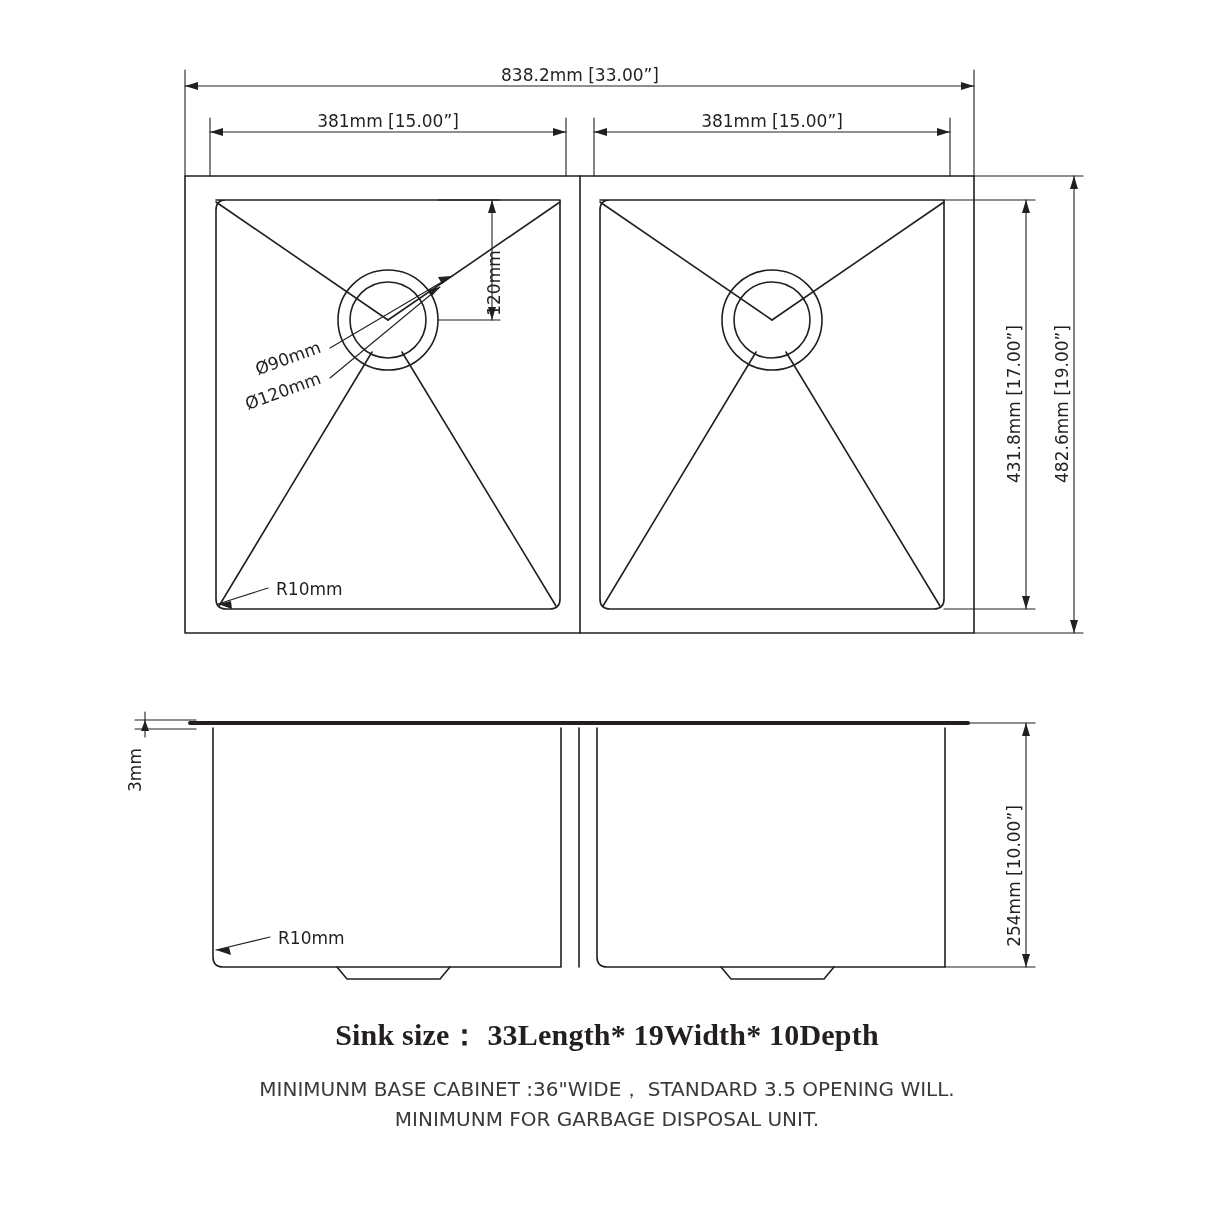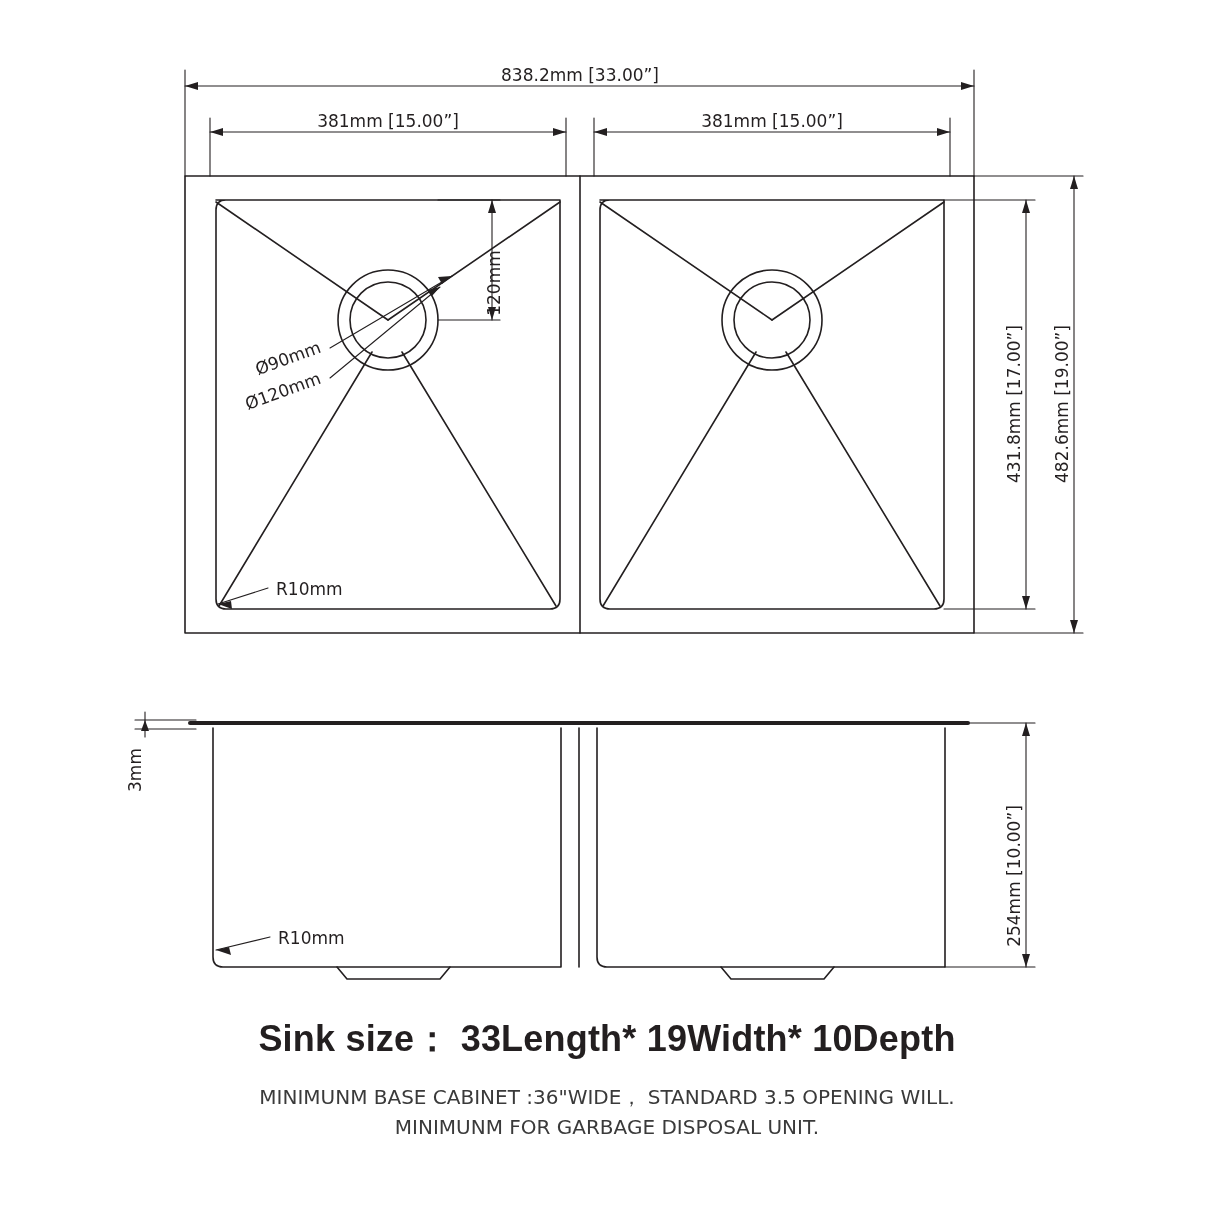--- a/index.html
+++ b/index.html
@@ -33,22 +33,22 @@
     fill: #231f20;
   }
   .captions {
     position: absolute;
     left: 0;
     top: 1015px;
     width: 1214px;
     text-align: center;
   }
   .title-line {
-    font-family: Liberation Sans, sans-serif;
-    font-size: 36px;
+    font-family: Liberation Serif, serif;
+    font-size: 30px;
     font-weight: bold;
     color: #231f20;
     letter-spacing: 0.2px;
     margin: 0 0 18px 0;
   }
   .sub-line {
     font-family: "DejaVu Sans", sans-serif;
     font-size: 20px;
     color: #3a3a3a;
     line-height: 1.5;

